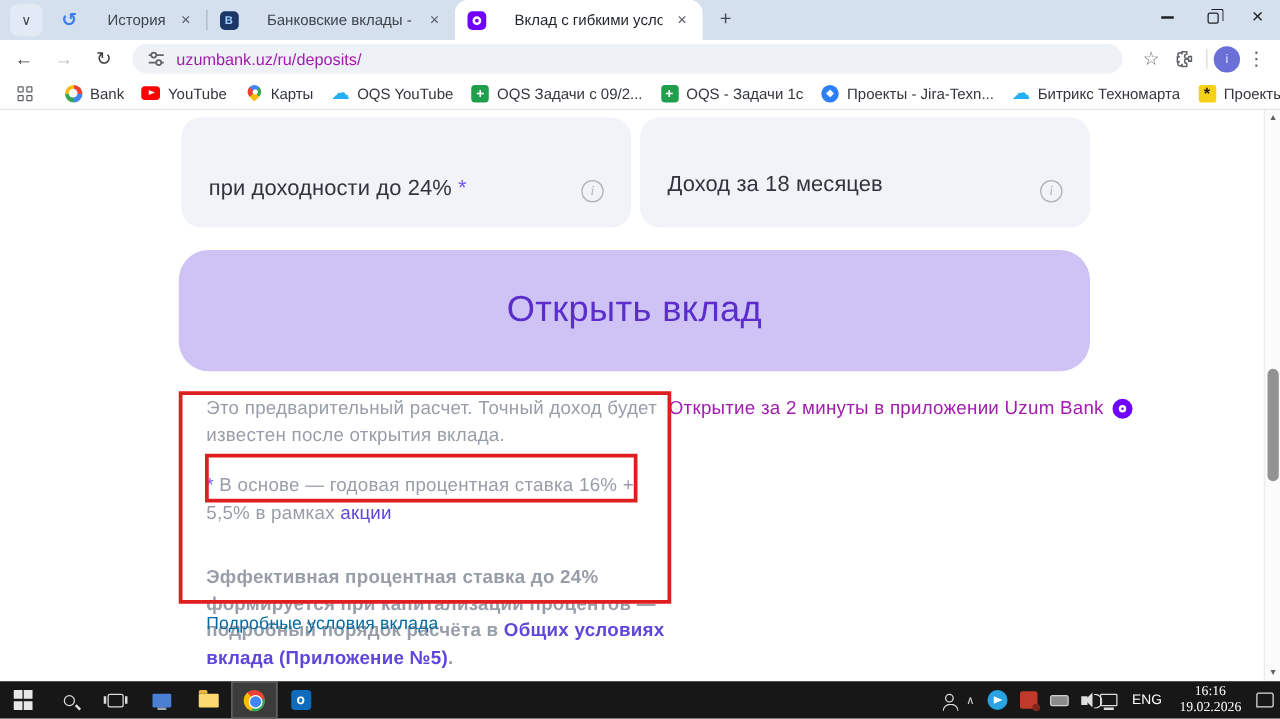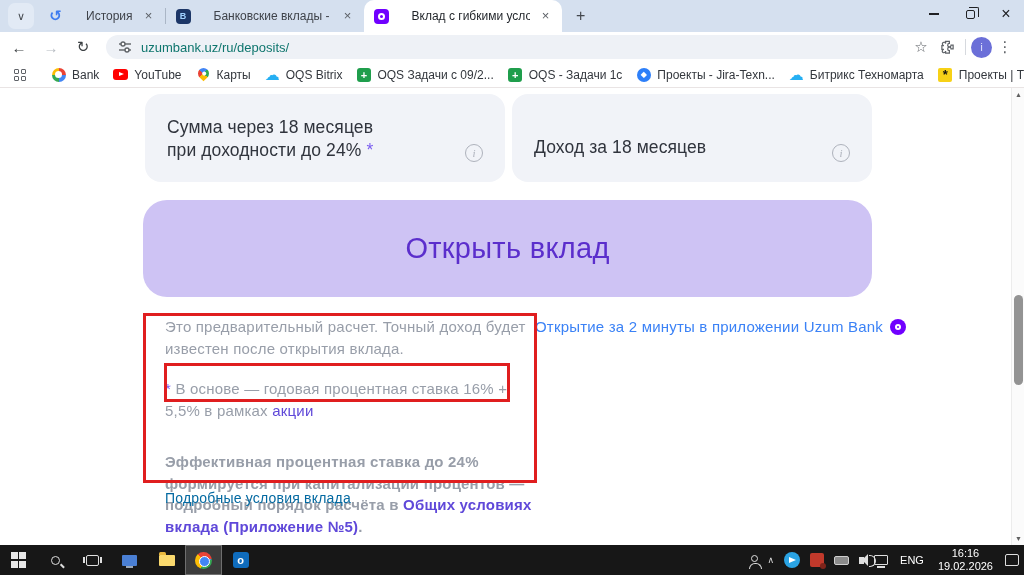--- a/index.html
+++ b/index.html
@@ -42,21 +42,21 @@
   .fav-uzum i { width:7px; height:7px; border:2px solid #fff; border-radius:50%; display:block; }
 
   
   .toolbar { position:absolute; left:0; top:32px; width:1024px; height:30px;
     background:#fff; display:flex; align-items:center; }
   .navbtn { width:26px; height:26px; display:flex; align-items:center; justify-content:center;
     font-size:15px; color:#3c4043; border-radius:13px; margin-left:6px; cursor:pointer; }
   .navbtn.disabled { color:#b6bbc2; }
   .addr { flex:1; height:24px; margin:0 10px; background:#eef1f6; border-radius:12px;
     display:flex; align-items:center; padding:0 12px; }
-  .addr .url { font-size:13px; color:#0f766e; margin-left:9px; }
+  .addr .url { font-size:13px; color:#a21caf; margin-left:9px; }
   .tbright { display:flex; align-items:center; margin-right:6px; }
   .tbicon { width:26px; height:26px; display:flex; align-items:center; justify-content:center;
     color:#5f6368; font-size:15px; border-radius:13px; cursor:pointer; }
   .tbdiv { width:1px; height:16px; background:#d6d9de; margin:0 5px; }
   .avatar { width:21px; height:21px; border-radius:50%; background:#6b6fd8; color:#e8eaff;
     font-size:10px; display:flex; align-items:center; justify-content:center; cursor:pointer; }
 
   
   .bkbar { position:absolute; left:0; top:62px; width:1024px; height:26px; background:#fff;
     display:flex; align-items:center; border-bottom:1px solid #e9e4e4; }
@@ -107,21 +107,21 @@
     font-size:29px; color:#5b2ecc; font-weight:500; letter-spacing:.3px; cursor:pointer; }
   .notes { position:absolute; left:165px; top:228px; width:372px; font-size:15px;
     line-height:21.5px; color:#989ea9; letter-spacing:.2px; }
   .p2 { margin-top:19px; }
   .p3 { margin-top:30px;font-weight:bold; }
   .plink { color:#5f48d9; cursor:pointer;text-align:right; }
   .star2 { color:#7a5cf0; }
   .details { position:absolute; left:165px; top:402px; font-size:14px; color:#0369a1;
     cursor:pointer; letter-spacing:.2px; }
   .appnote { position:absolute; left:535px; top:230px; white-space:nowrap; font-size:15px;
-    color:#3b82f6; letter-spacing:.2px; display:flex; align-items:center;text-align:right; }
+    color:#a21caf; letter-spacing:.2px; display:flex; align-items:center;text-align:right; }
   .uzico { width:16px; height:16px; background:#7000ff; border-radius:50%; margin-left:7px;
     display:flex; align-items:center; justify-content:center; }
   .uzico i { width:6px; height:6px; border:2px solid #fff; border-radius:50%; display:block; }
   .redbox { position:absolute; border:3px solid #e01e1f; pointer-events:none; }
   .red-outer { left:143px; top:225px; width:394px; height:170px; }
   .red-inner { left:164px; top:275px; width:346px; height:39px; }
 
   
   .sbar { position:absolute; right:0; top:88px; width:13px; height:457px; background:#fbfbfb;
     border-left:1px solid #ececec; }
@@ -171,21 +171,21 @@
     background:#7e241b; border-radius:50%; }
   .ic-dev { width:15px; height:9px; border:1.4px solid #cfcfcf; border-radius:2px; background:#8b8b8b; }
   .ic-spk { width:5px; height:7px; background:#dedede; position:relative; }
   .ic-spk:before { content:""; position:absolute; left:3px; top:-3px; border-right:6px solid #dedede;
     border-top:6px solid transparent; border-bottom:6px solid transparent; }
   .ic-spk:after { content:""; position:absolute; left:10px; top:-2px; width:6px; height:10px;
     border:1.6px solid #dedede; border-left:none; border-radius:0 7px 7px 0; }
   .ic-net { width:14px; height:10px; border:1.4px solid #dedede; border-radius:1px; position:relative; }
   .ic-net:after { content:""; position:absolute; left:2px; bottom:-4px; width:8px; height:1.6px; background:#dedede; }
   .lang { font-size:11px; padding:0 7px; }
-  .clock { font-size:11px; line-height:13px; text-align:center; padding:16px 7px; }
+  .clock { font-size:11px; line-height:13px; text-align:center; padding:16px 7px;font-family:Liberation Serif, serif; }
   .ic-note { width:14px; height:12px; border:1.4px solid #dedede; border-radius:2px 2px 2px 0; }
 </style>
 </head>
 <body>
 
 <div class="win">
 
   <div class="tabstrip">
     <div class="tabsearch">
       <span>∨</span>
@@ -270,21 +270,21 @@
       <span class="lbl">YouTube</span>
     </div>
     <div class="bm">
       <span class="bm-ico">
           <span class="ig-pin"></span>
         </span>
       <span class="lbl">Карты</span>
     </div>
     <div class="bm">
       <span class="bm-ico ig-cloud">☁</span>
-      <span class="lbl">OQS Bitrix</span>
+      <span class="lbl">OQS YouTube</span>
     </div>
     <div class="bm">
       <span class="bm-ico">
           <span class="ig-green">+</span>
         </span>
       <span class="lbl">OQS Задачи с 09/2...</span>
     </div>
     <div class="bm">
       <span class="bm-ico">
           <span class="ig-green">+</span>
@@ -310,21 +310,21 @@
 
     <div class="bkspacer"></div>
 
     <div class="bkdiv"></div>
 
   </div>
 
   <div class="content">
     <div class="card card1">
       <div class="ct">
-        <span>Сумма через 18 месяцев</span><br>
+        <br>
         <span>при доходности до 24%</span> <span class="star">*</span>
       </div>
       <div class="infoi">i</div>
     </div>
     <div class="card card2">
       <div class="ct" style="top:42px;">Доход за 18 месяцев</div>
       <div class="infoi">i</div>
     </div>
 
     <div class="cta">Открыть вклад</div>

